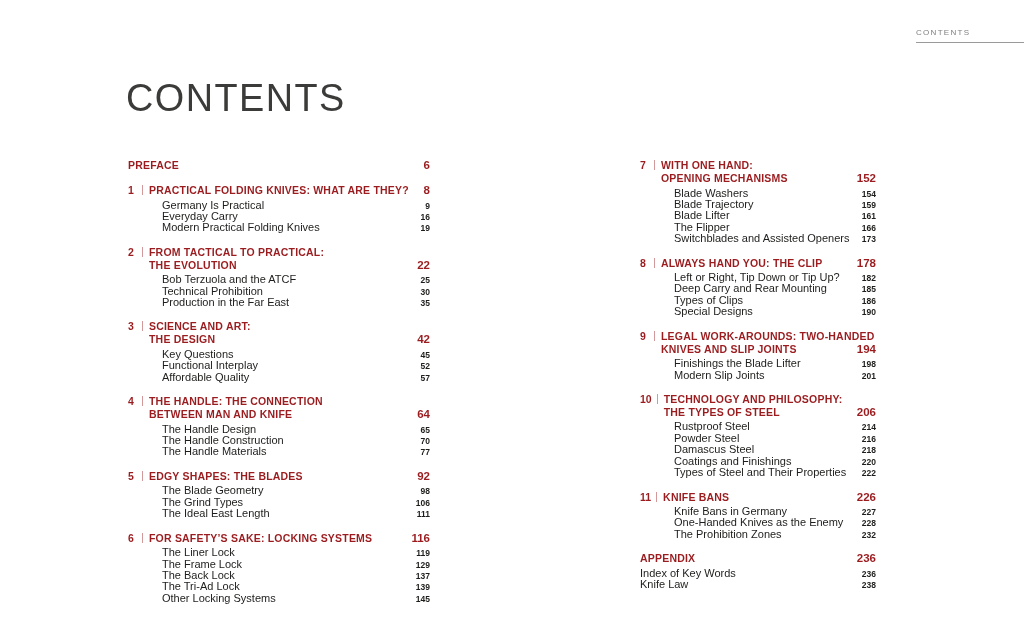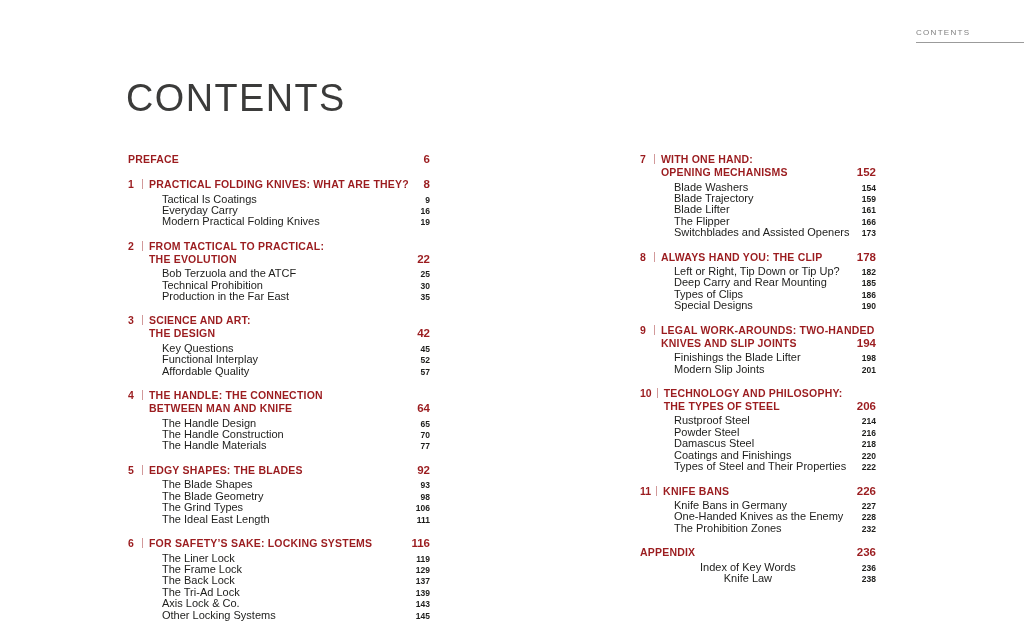--- a/index.html
+++ b/index.html
@@ -12,21 +12,21 @@
   .corner{position:absolute;top:28px;left:916px;right:0;}
   .corner-label{display:block;font-size:8px;letter-spacing:1.3px;color:#7f7f7f;}
   .corner-rule{margin-top:5px;border-top:1px solid #9b9b9b;height:0;}
   
   .page-title{
     position:absolute;top:76px;left:126px;margin:0;
     font-size:39px;font-weight:300;letter-spacing:1.5px;color:#3b3b3a;
     transform:scaleX(.97);transform-origin:left center;white-space:nowrap;
   }
   
-  .col{position:absolute;top:153px;}
+  .col{position:absolute;top:159px;}
   #col-left{left:128px;width:302px;}
   #col-right{left:640px;width:236px;}
   .toc-section{margin-bottom:12px;}
   .head{display:flex;align-items:stretch;}
   .num{
     font-weight:700;font-size:10.5px;line-height:13px;min-width:9px;
     color:var(--accent,#9b1c1f);flex:none;white-space:nowrap;
   }
   .pipe{
     width:1px;height:10px;margin:1px 6px 0 5px;flex:none;
@@ -40,21 +40,21 @@
   .head-page{
     font-weight:700;font-size:11.5px;line-height:13px;margin-left:6px;
     color:var(--accent,#9b1c1f);align-self:flex-end;flex:none;
   }
   .subs{margin-top:2.5px;}
   .sub{display:flex;align-items:baseline;line-height:10.4px;}
   .sub-label{
     flex:1;padding-left:34px;font-size:11px;font-weight:400;color:#1d1d1b;
     white-space:nowrap;min-width:0;
   }
-  .subs.flush .sub-label{padding-left:0;text-align:center;}
+  .subs.flush .sub-label{padding-left:0;}
   .sub-page{font-size:8.5px;font-weight:700;color:#1d1d1b;flex:none;margin-left:6px;}
 </style>
 </head>
 <body>
 
 <div class="corner">
   <span class="corner-label">CONTENTS</span>
   <div class="corner-rule"></div>
 </div>
 
@@ -75,21 +75,21 @@
     <div class="head">
       <span class="num">1</span>
       <span class="pipe"></span>
       <span class="head-titles">
           <div class="head-line">PRACTICAL FOLDING KNIVES: WHAT ARE THEY?</div>
         </span>
       <span class="head-page">8</span>
     </div>
     <div class="subs">
         <div class="sub">
-    <span class="sub-label">Tactical Is Coatings</span>
+    <span class="sub-label">Germany Is Practical</span>
     <span class="sub-page">9</span>
   </div>
         <div class="sub">
     <span class="sub-label">Everyday Carry</span>
     <span class="sub-page">16</span>
   </div>
         <div class="sub">
     <span class="sub-label">Modern Practical Folding Knives</span>
     <span class="sub-page">19</span>
   </div>
@@ -174,24 +174,20 @@
     <div class="head">
       <span class="num">5</span>
       <span class="pipe"></span>
       <span class="head-titles">
           <div class="head-line">EDGY SHAPES: THE BLADES</div>
         </span>
       <span class="head-page">92</span>
     </div>
     <div class="subs">
         <div class="sub">
-    <span class="sub-label">The Blade Shapes</span>
-    <span class="sub-page">93</span>
-  </div>
-        <div class="sub">
     <span class="sub-label">The Blade Geometry</span>
     <span class="sub-page">98</span>
   </div>
         <div class="sub">
     <span class="sub-label">The Grind Types</span>
     <span class="sub-page">106</span>
   </div>
         <div class="sub">
     <span class="sub-label">The Ideal East Length</span>
     <span class="sub-page">111</span>
@@ -218,24 +214,20 @@
   </div>
         <div class="sub">
     <span class="sub-label">The Back Lock</span>
     <span class="sub-page">137</span>
   </div>
         <div class="sub">
     <span class="sub-label">The Tri-Ad Lock</span>
     <span class="sub-page">139</span>
   </div>
         <div class="sub">
-    <span class="sub-label">Axis Lock &amp; Co.</span>
-    <span class="sub-page">143</span>
-  </div>
-        <div class="sub">
     <span class="sub-label">Other Locking Systems</span>
     <span class="sub-page">145</span>
   </div>
       </div>
   </section>
   </div>
 <div class="col" id="col-right">
     <section class="toc-section">
     <div class="head">
       <span class="num">7</span>

